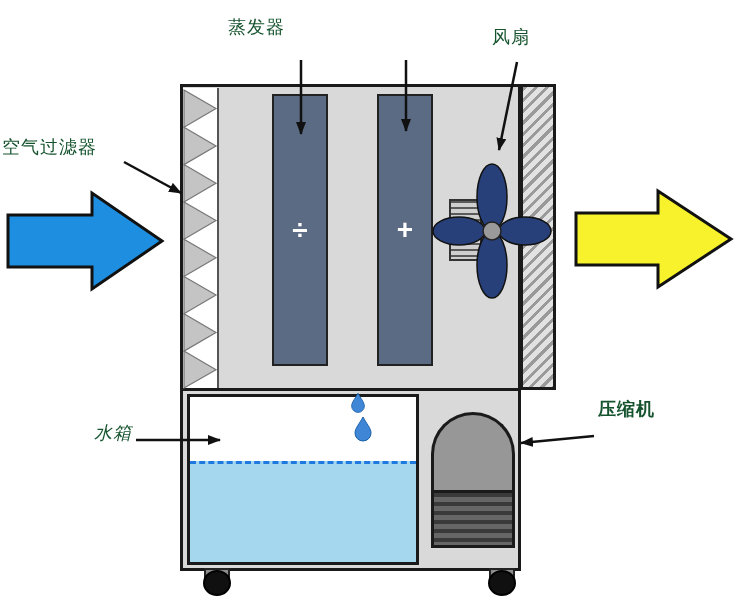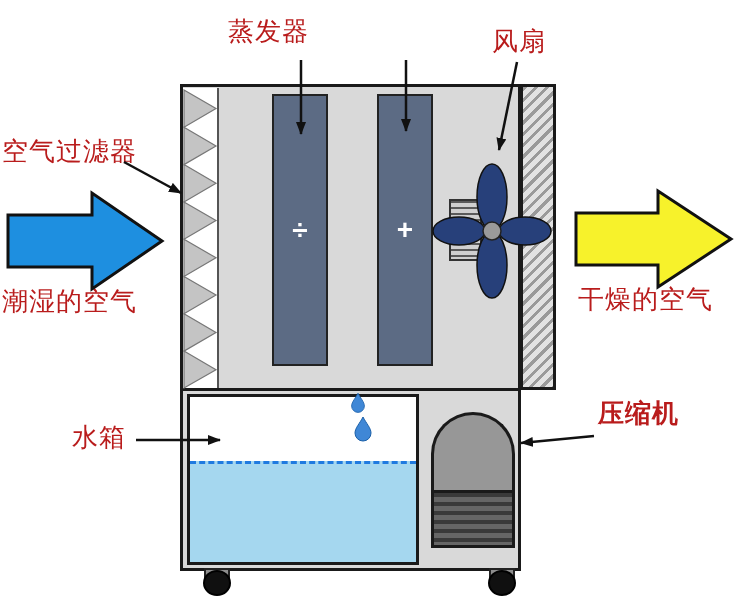--- a/index.html
+++ b/index.html
@@ -3,21 +3,21 @@
 <meta charset="utf-8">
 <style>
   :root{
     --humid-arrow:#1e8fe0; --dry-arrow:#f7f22b; --panel:#5c6b84; --body:#d9d9d9;
     --water:#a5d7ef; --fan:#27407a; --droplet:#3f87d6; --compressor-top:#979797; --outline:#1a1a1a;
   }
   html,body{margin:0;padding:0;background:#fff;}
   #canvas{position:relative;width:746px;height:597px;background:#fff;overflow:hidden;
           font-family:"Liberation Sans","DejaVu Sans",sans-serif;color:#000;}
   .abs{position:absolute;}
-  .label{position:absolute;font-size:26px;line-height:1.05;color:#b91c1c;white-space:nowrap;letter-spacing:1px;}
+  .label{position:absolute;font-size:18px;line-height:1.05;color:#14532d;white-space:nowrap;letter-spacing:1px;}
   .machine-body{left:180px;top:84px;width:341px;height:487px;background:var(--body);
                 border:3px solid var(--outline);box-sizing:border-box;}
   .vent{left:521px;top:84px;width:35px;height:306px;box-sizing:border-box;
         border:3px solid var(--outline);border-left:2px solid var(--outline);
         background:repeating-linear-gradient(135deg,#9a9a9a 0 3px,#e2e2e2 3px 8px);}
   .filter-strip{left:183px;top:88px;width:36px;height:302px;background:#fff;border-right:2px solid #555;box-sizing:border-box;}
   .divider{left:180px;top:388px;width:341px;height:0;border-top:3px solid var(--outline);}
   .panel{top:94px;width:56px;height:272px;background:var(--panel);border:2px solid #222;box-sizing:border-box;
          display:flex;align-items:center;justify-content:center;color:#fff;font-size:28px;font-weight:bold;}
   .panel.evap{left:272px;}
@@ -60,23 +60,21 @@
   <div class="abs compressor-base"></div>
 
   <div class="abs caster-fork" style="left:204px;"></div>
   <div class="abs caster-wheel" style="left:203px;"></div>
   <div class="abs caster-fork" style="left:489px;"></div>
   <div class="abs caster-wheel" style="left:488px;"></div>
 
   <div class="label" style="left:228px;top:18px;">蒸发器</div>
   <div class="label" style="left:492px;top:28px;text-align:center;">风扇</div>
   <div class="label" style="left:2px;top:138px;">空气过滤器</div>
-  <div class="label" style="left:2px;top:288px;">潮湿的空气</div>
-  <div class="label" style="left:578px;top:286px;">干燥的空气</div>
-  <div class="label" style="left:72px;top:424px;">水箱</div>
+  <div class="label" style="left:94px;top:424px;font-style:italic;">水箱</div>
   <div class="label" style="left:598px;top:400px;font-weight:bold;">压缩机</div>
 
   <svg id="overlay" viewBox="0 0 746 597">
     <defs>
       <marker id="ah" markerWidth="14" markerHeight="12" refX="12" refY="5" orient="auto" markerUnits="userSpaceOnUse">
         <path d="M0,0 L13,5 L0,10 Z" fill="#111"></path>
       </marker>
     </defs>
 
     <g fill="#c4c4c4" stroke="#777" stroke-width="1.2">

